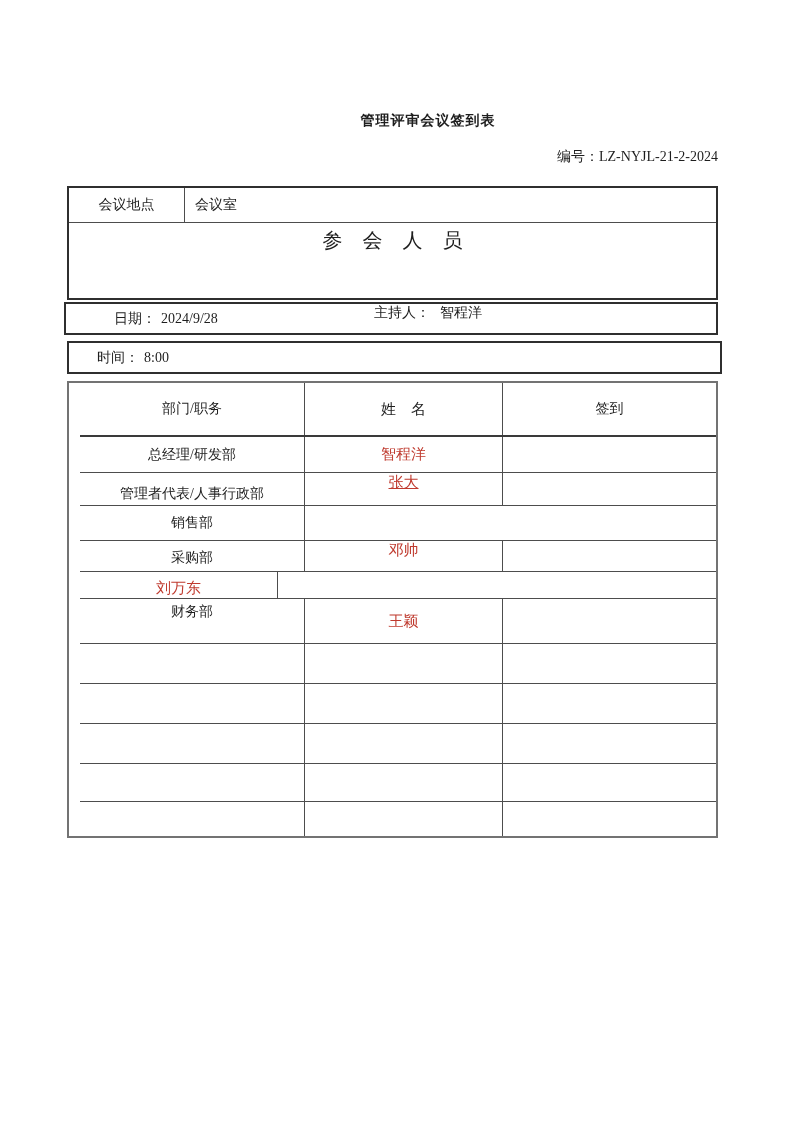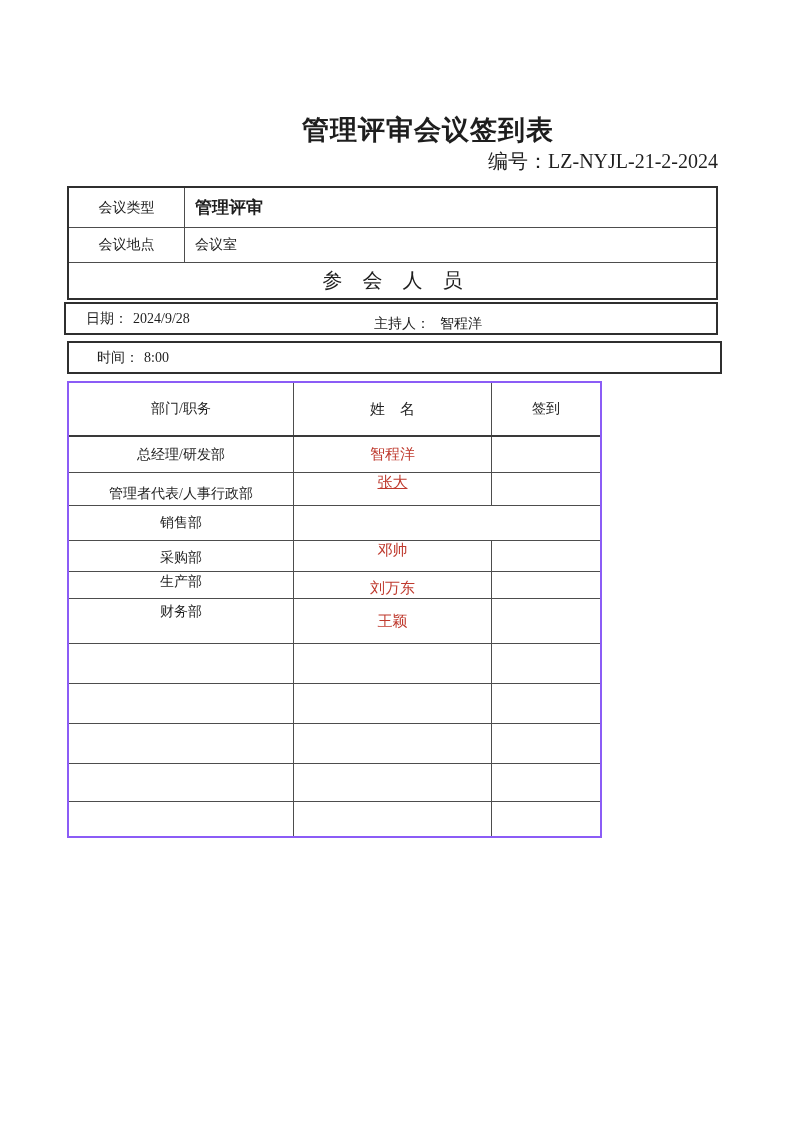--- a/index.html
+++ b/index.html
@@ -4,25 +4,25 @@
 <style>
   html,body { margin:0; padding:0; background:#ffffff; }
   .page {
     position:relative; width:800px; height:1130px; background:#ffffff;
     font-family:"Liberation Serif","DejaVu Serif",serif; color:#1e1e1e;
     overflow:hidden;
   }
   .doc-title {
     position:absolute; top:112px; left:0; width:800px;
     text-align:center; padding-left:56px; box-sizing:border-box;
-    font-size:27px; font-weight:700; letter-spacing:1px;
+    font-size:14px; font-weight:700; letter-spacing:1px;
   }
   .doc-number {
     position:absolute; top:148px; left:67px; width:651px;
-    text-align:right; font-size:20px;
+    text-align:right; font-size:14px;
   }
   
   .section-a {
     position:absolute; top:186px; left:67px; width:651px; height:114px;
     border:2px solid #2f2f2f; box-sizing:border-box;
   }
   .info-row { display:flex; box-sizing:border-box; }
   .info-row.r1 { height:40px; border-bottom:1px solid #4d4d4d; }
   .info-row.r2 { height:35px; border-bottom:1px solid #4d4d4d; }
   .banner-row {
@@ -34,35 +34,35 @@
     display:flex; align-items:center; justify-content:center; font-size:14px;
   }
   .value-cell { flex:1; display:flex; align-items:center; padding-left:10px; font-size:14px; }
   .value-strong { font-size:17px; font-weight:700; }
   
   .date-row {
     position:absolute; top:302px; left:64px; width:654px; height:33px;
     border:2px solid #2f2f2f; box-sizing:border-box;
     display:flex; align-items:center; font-size:14px;
   }
-  .date-row .date-part { padding-left:20px; }
-  .date-row .host-part { position:absolute; left:308px; top:0; height:29px; display:flex; align-items:flex-end; }
+  .date-row .date-part { padding-left:48px; }
+  .date-row .host-part { position:absolute; left:308px; top:0; height:29px; display:flex; align-items:flex-start; }
   .host-part .host-name { margin-left:10px; }
   .date-part .date-val { margin-left:5px; }
   .time-row {
     position:absolute; top:341px; left:67px; width:655px; height:33px;
     border:2px solid #2f2f2f; box-sizing:border-box;
     display:flex; align-items:center; font-size:14px;
   }
   .time-row .time-part { padding-left:28px; }
   .time-part .time-val { margin-left:5px;margin-top:16px; }
   
   .grid {
-    position:absolute; top:381px; left:67px; width:535px; height:457px;
-    border:2px solid #8b5cf6; box-sizing:border-box;
+    position:absolute; top:381px; left:67px; width:651px; height:457px;
+    border:2px solid #737373; box-sizing:border-box;padding-left:11px;
   }
   .grid-header {
     display:flex; height:54px; border-bottom:2px solid #3a3a3a;
     box-sizing:border-box; font-size:14px;
   }
   .grow { display:flex; border-bottom:1px solid #4d4d4d; box-sizing:border-box; }
   .grow:last-child { border-bottom:none; }
   .c1 { width:225px; border-right:1px solid #4d4d4d; box-sizing:border-box;
         display:flex; align-items:center; justify-content:center; font-size:14px; }
   .c2 { width:198px; border-right:1px solid #4d4d4d; box-sizing:border-box;
@@ -81,26 +81,20 @@
 </style>
 </head>
 <body>
 
 <div class="page">
 
   <div class="doc-title">管理评审会议签到表</div>
   <div class="doc-number">编号：LZ-NYJL-21-2-2024</div>
 
   <div class="section-a">
-    <div class="info-row r1">
-      <div class="label-cell">会议类型</div>
-      <div class="value-cell">
-        <span class="value-strong">管理评审</span>
-      </div>
-    </div>
     <div class="info-row r2">
       <div class="label-cell">会议地点</div>
       <div class="value-cell">会议室</div>
     </div>
     <div class="banner-row">参　会　人　员</div>
   </div>
 
   <div class="date-row">
     <div class="date-part">
       <span>日期：</span><span class="date-val">2024/9/28</span>
@@ -157,23 +151,20 @@
       <div class="c1">
           <span class="dn2">采购部</span>
         </div>
       <div class="c2">
           <span class="red up6">邓帅</span>
         </div>
       <div class="c3"></div>
     </div>
 
     <div class="grow h27">
-      <div class="c1">
-          <span class="up3">生产部</span>
-        </div>
       <div class="c2">
           <span class="red dn3">刘万东</span>
         </div>
       <div class="c3"></div>
     </div>
 
     <div class="grow h45">
       <div class="c1">
           <span class="up9">财务部</span>
         </div>

